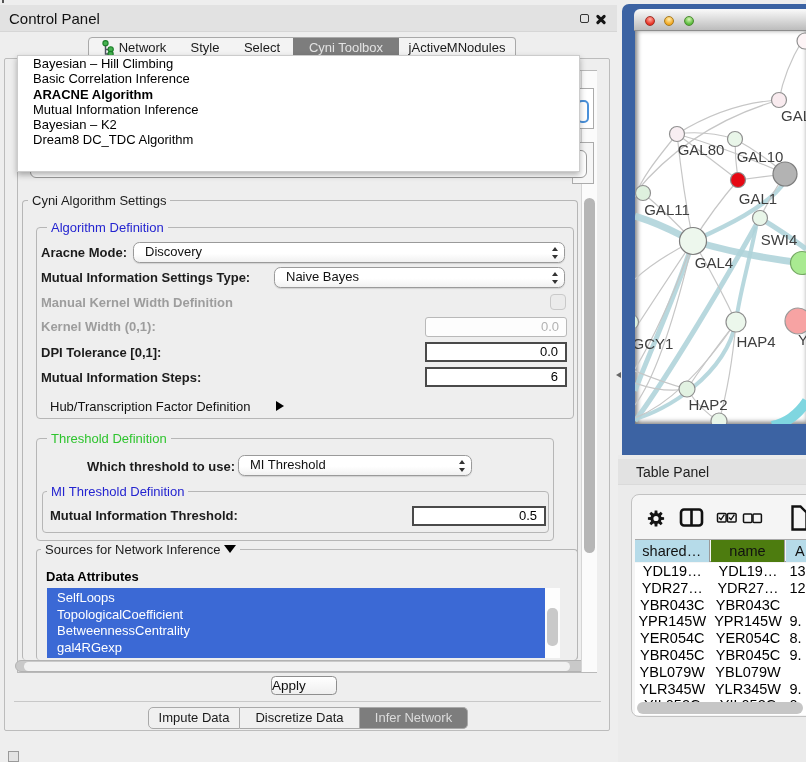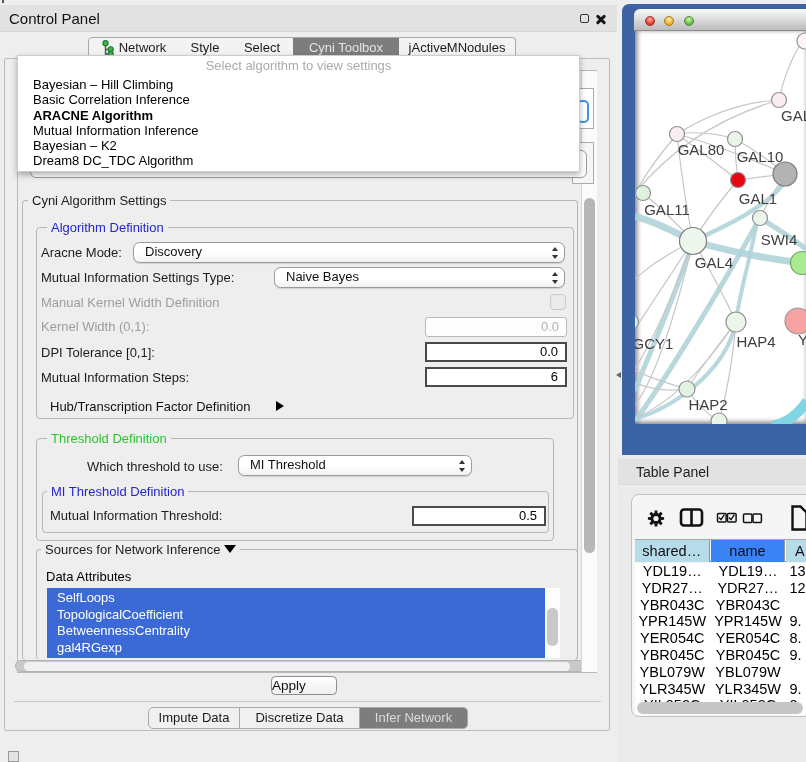--- a/index.html
+++ b/index.html
@@ -1,16 +1,16 @@
 <!DOCTYPE html>
 <html><head><meta charset="utf-8"><style>
 *{margin:0;padding:0;box-sizing:border-box}
 html,body{width:806px;height:762px;overflow:hidden;background:#eeeeee;font-family:"Liberation Sans",sans-serif;position:relative}
 .abs{position:absolute}
-.lbl{position:absolute;font-size:13px;font-weight:normal;color:#1c1c1c;white-space:nowrap}
+.lbl{position:absolute;font-size:13px;font-weight:bold;color:#1c1c1c;white-space:nowrap}
 .dis{color:#9d9d9d}
 .combo{position:absolute;background:linear-gradient(#ffffff 55%,#f1f1f1);border:1px solid #9a9a9a;border-radius:6.5px;font-size:13px;color:#111;line-height:18px;padding-left:11px;white-space:nowrap;box-shadow:0 1px 1px rgba(0,0,0,0.12)}
 .spin{position:absolute;right:6px;top:50%;width:6px;height:12px;margin-top:-6px}
 .spin:before{content:"";position:absolute;left:0;top:0;border-left:3px solid transparent;border-right:3px solid transparent;border-bottom:4.5px solid #333}
 .spin:after{content:"";position:absolute;left:0;bottom:0;border-left:3px solid transparent;border-right:3px solid transparent;border-top:4.5px solid #333}
 .field{position:absolute;background:#fff;border:2px solid #4a4a4a;font-size:13px;color:#000;text-align:right;padding-right:7px;line-height:16px}
 .dfield{position:absolute;background:#fdfdfd;border:1px solid #b9b9b9;border-radius:3px;font-size:13px;color:#b2b2b2;text-align:right;padding-right:7px;line-height:18px}
 .grp{position:absolute;border:1px solid #b6b6b6;border-radius:4px}
 .gl{position:absolute;top:-8px;background:#eeeeee;padding:0 4px;font-size:13px;white-space:nowrap;line-height:15px}
 .tab{position:absolute;top:37px;height:22px;background:#f3f3f3;border:1px solid #a9a9a9;font-size:13px;color:#1a1a1a;text-align:center;line-height:20px;white-space:nowrap}
@@ -103,21 +103,20 @@
 
 <div class="abs" style="left:8px;top:751px;width:11px;height:11px;border:1.5px solid #9a9a9a;background:#e4e4e4"></div>
 
 <div class="abs" style="left:616px;top:372px;width:0;height:0;border-top:3.5px solid transparent;border-bottom:3.5px solid transparent;border-right:5px solid #666"></div>
 
 <div class="abs" style="left:572px;top:88px;width:22px;height:41px;border:1px solid #ababab;background:#fff"></div>
 <div class="abs" style="left:572px;top:142px;width:22px;height:42px;border:1px solid #ababab;background:#f6f6f6"></div>
 <div class="abs" style="left:30px;top:150px;width:557px;height:28px;background:#fff;border:1.5px solid #9b9b9b;border-radius:6px"></div>
 <div class="abs" style="left:577px;top:100px;width:12px;height:23px;border:2.5px solid #4a90d9;border-radius:5px;background:#fff"></div>
 <div class="abs" style="left:17px;top:55px;width:563px;height:117px;background:#ffffff;border:1px solid #cccccc;box-shadow:0 3px 6px rgba(0,0,0,0.3);font-size:13px;color:#000">
-  <div style="text-align:center;color:#aaaaaa;line-height:19px;height:21px">Select algorithm to view settings</div>
   <div style="padding-left:15px;line-height:15.3px">Bayesian – Hill Climbing<br>Basic Correlation Inference<br><b>ARACNE Algorithm</b><br>Mutual Information Inference<br>Bayesian – K2<br>Dream8 DC_TDC Algorithm</div>
 </div>
 
 <div class="abs" style="left:622px;top:4px;width:184px;height:451px;background:#3c63a3;border-radius:7px 0 0 0"></div>
 <div class="abs" style="left:634px;top:9px;width:172px;height:22px;background:linear-gradient(#fafafa,#bcbcbc);border-radius:6px 0 0 0;border-bottom:1px solid #8d8d8d">
   <span style="position:absolute;left:645px;top:16.5px"></span>
 </div>
 <div class="abs" style="left:645px;top:16px;width:10px;height:10px;border-radius:50%;background:radial-gradient(circle at 50% 30%,#ffb0a6,#e82f21 70%);border:0.5px solid #a03028"></div>
 <div class="abs" style="left:664px;top:16px;width:10px;height:10px;border-radius:50%;background:radial-gradient(circle at 50% 30%,#ffeeb0,#f2a71f 70%);border:0.5px solid #a87b1e"></div>
 <div class="abs" style="left:684px;top:16px;width:10px;height:10px;border-radius:50%;background:radial-gradient(circle at 50% 30%,#d8f6b6,#57ba3a 70%);border:0.5px solid #4d8a33"></div>
@@ -210,21 +209,21 @@
     <path d="M85 17.5 l2 2.2 3.4-5" stroke-width="1.4"></path>
     <path d="M95 17.5 l2 2.2 3.4-5" stroke-width="1.4"></path>
     <rect x="109.5" y="14" width="8.4" height="8.4" rx="1" stroke-width="1.5"></rect>
     <rect x="119" y="14" width="8.4" height="8.4" rx="1" stroke-width="1.5"></rect>
     <path d="M158.5 6.5 h8 l6 6 v17 h-14 z" stroke-width="2.4"></path>
   </g>
 </svg>
 
 <div class="abs" style="left:634.5px;top:539px;width:172px;height:23px;border-top:1px solid #a9a9a9;border-bottom:1px solid #999;font-size:14.5px;color:#111">
   <div class="abs" style="left:0;top:0;width:75.5px;height:22px;background:#b6dbe9;border-right:1px solid #9a9a9a;text-align:center;line-height:22px">shared…</div>
-  <div class="abs" style="left:76.5px;top:0;width:74px;height:22px;background:#3b82f6;border-right:1px solid #9a9a9a;text-align:center;line-height:22px">name</div>
+  <div class="abs" style="left:76.5px;top:0;width:74px;height:22px;background:#4d7c0f;border-right:1px solid #9a9a9a;text-align:center;line-height:22px">name</div>
   <div class="abs" style="left:151.5px;top:0;width:21px;height:22px;background:#b6dbe9;padding-left:9px;line-height:22px">A</div>
 </div>
 
 <div class="abs" style="left:634.5px;top:563px;width:172px;height:152px;background:#fff;overflow:hidden;font-size:14.5px;color:#000">
   <div class="abs" style="left:0;top:0;width:75.5px;text-align:center;line-height:16.8px">YDL19…<br>YDR27…<br>YBR043C<br>YPR145W<br>YER054C<br>YBR045C<br>YBL079W<br>YLR345W<br>YIL052C</div>
   <div class="abs" style="left:76.5px;top:0;width:74px;text-align:center;line-height:16.8px">YDL19…<br>YDR27…<br>YBR043C<br>YPR145W<br>YER054C<br>YBR045C<br>YBL079W<br>YLR345W<br>YIL052C</div>
   <div class="abs" style="left:155px;top:0;width:30px;line-height:16.8px">13<br>12<br><br>9.<br>8.<br>9.<br><br>9.<br>0.</div>
   <div class="abs" style="left:2px;top:138.5px;width:166px;height:12px;background:#c6c6c6;border-radius:6px"></div>
 </div>
 

